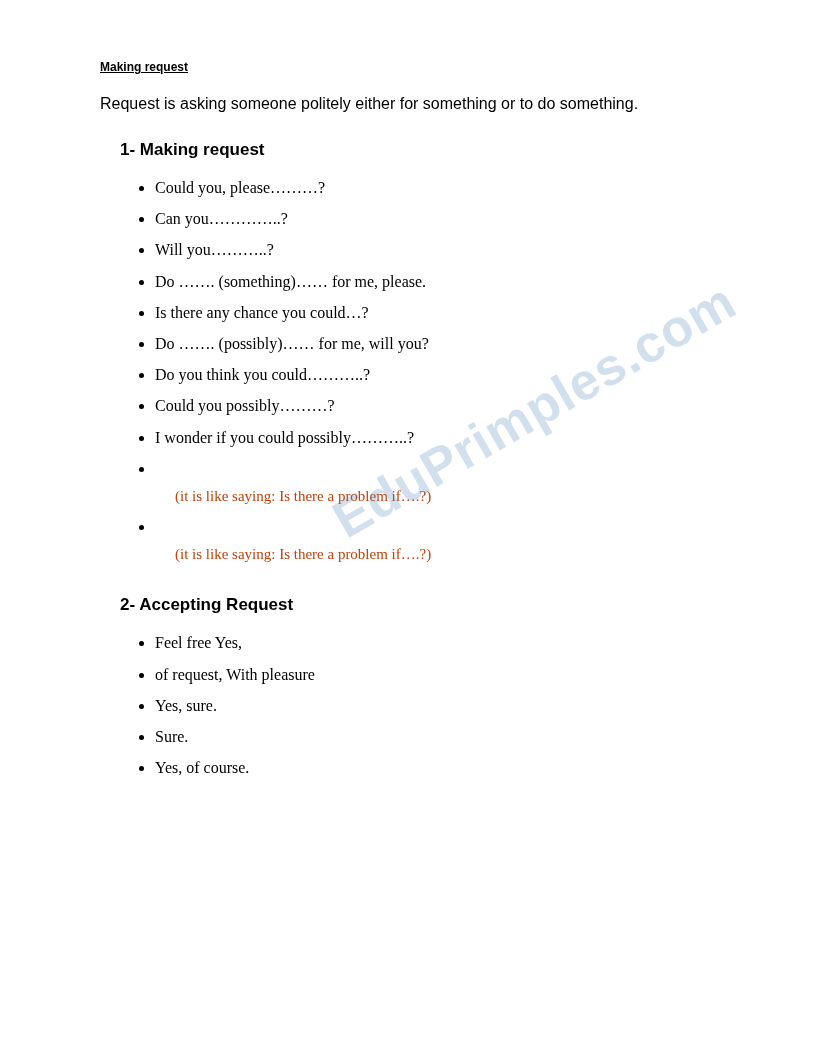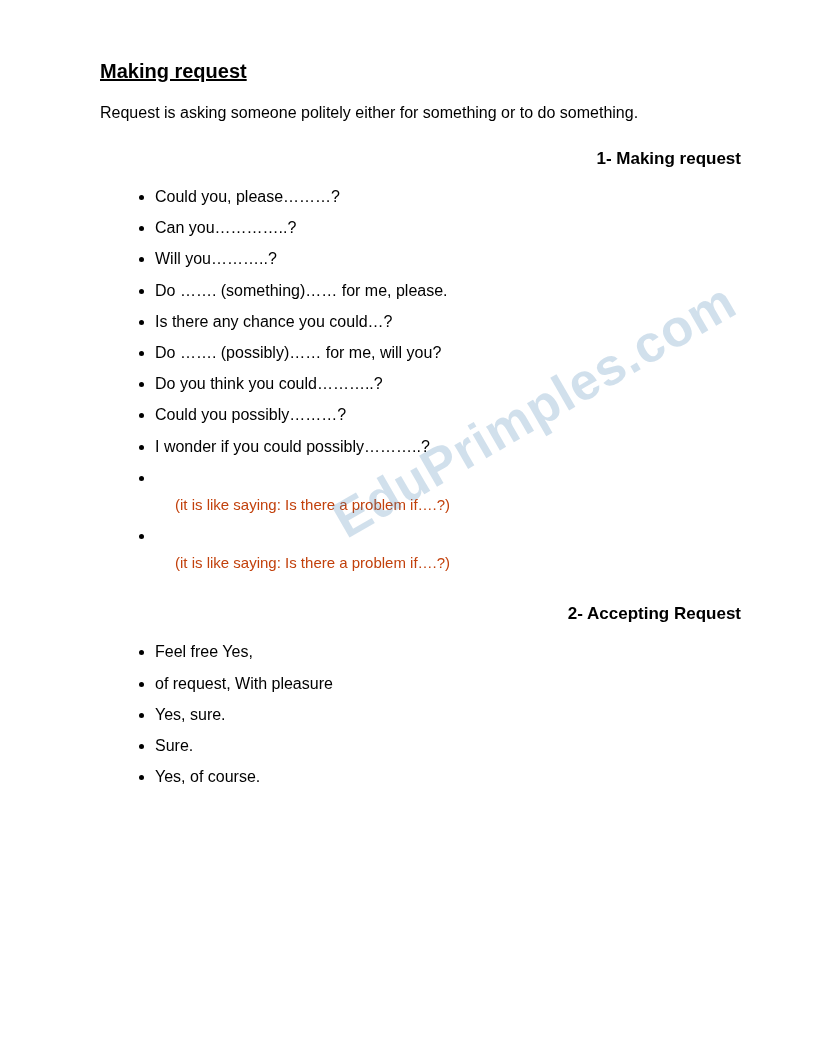--- a/index.html
+++ b/index.html
@@ -29,48 +29,48 @@
       color: rgba(70, 130, 180, 0.25);
       transform: rotate(-30deg);
       pointer-events: none;
       font-family: Arial, sans-serif;
       white-space: nowrap;
       z-index: 10;
       letter-spacing: 1px;
     }
 
     .page-title {
-      font-size: 20px;
+      font-size: 12px;
       font-weight: bold;
       text-decoration: underline;
       margin-bottom: 18px;
     }
 
     .intro-text {
       font-size: 16px;
       line-height: 1.5;
       margin-bottom: 24px;
     }
 
     .section {
       margin-bottom: 28px;
     }
 
     .section-heading {
       font-size: 17px;
       font-weight: bold;
       margin-bottom: 14px;
       margin-left: 20px;
-      text-align: right;
     }
 
     .bullet-list {
       list-style: disc;
       margin-left: 55px;
       line-height: 1.7;
+      font-family: Liberation Serif, serif;
     }
 
     .bullet-list li {
       font-size: 16px;
       margin-bottom: 4px;
     }
 
     .sub-note {
       margin-left: 20px;
       font-size: 15px;

